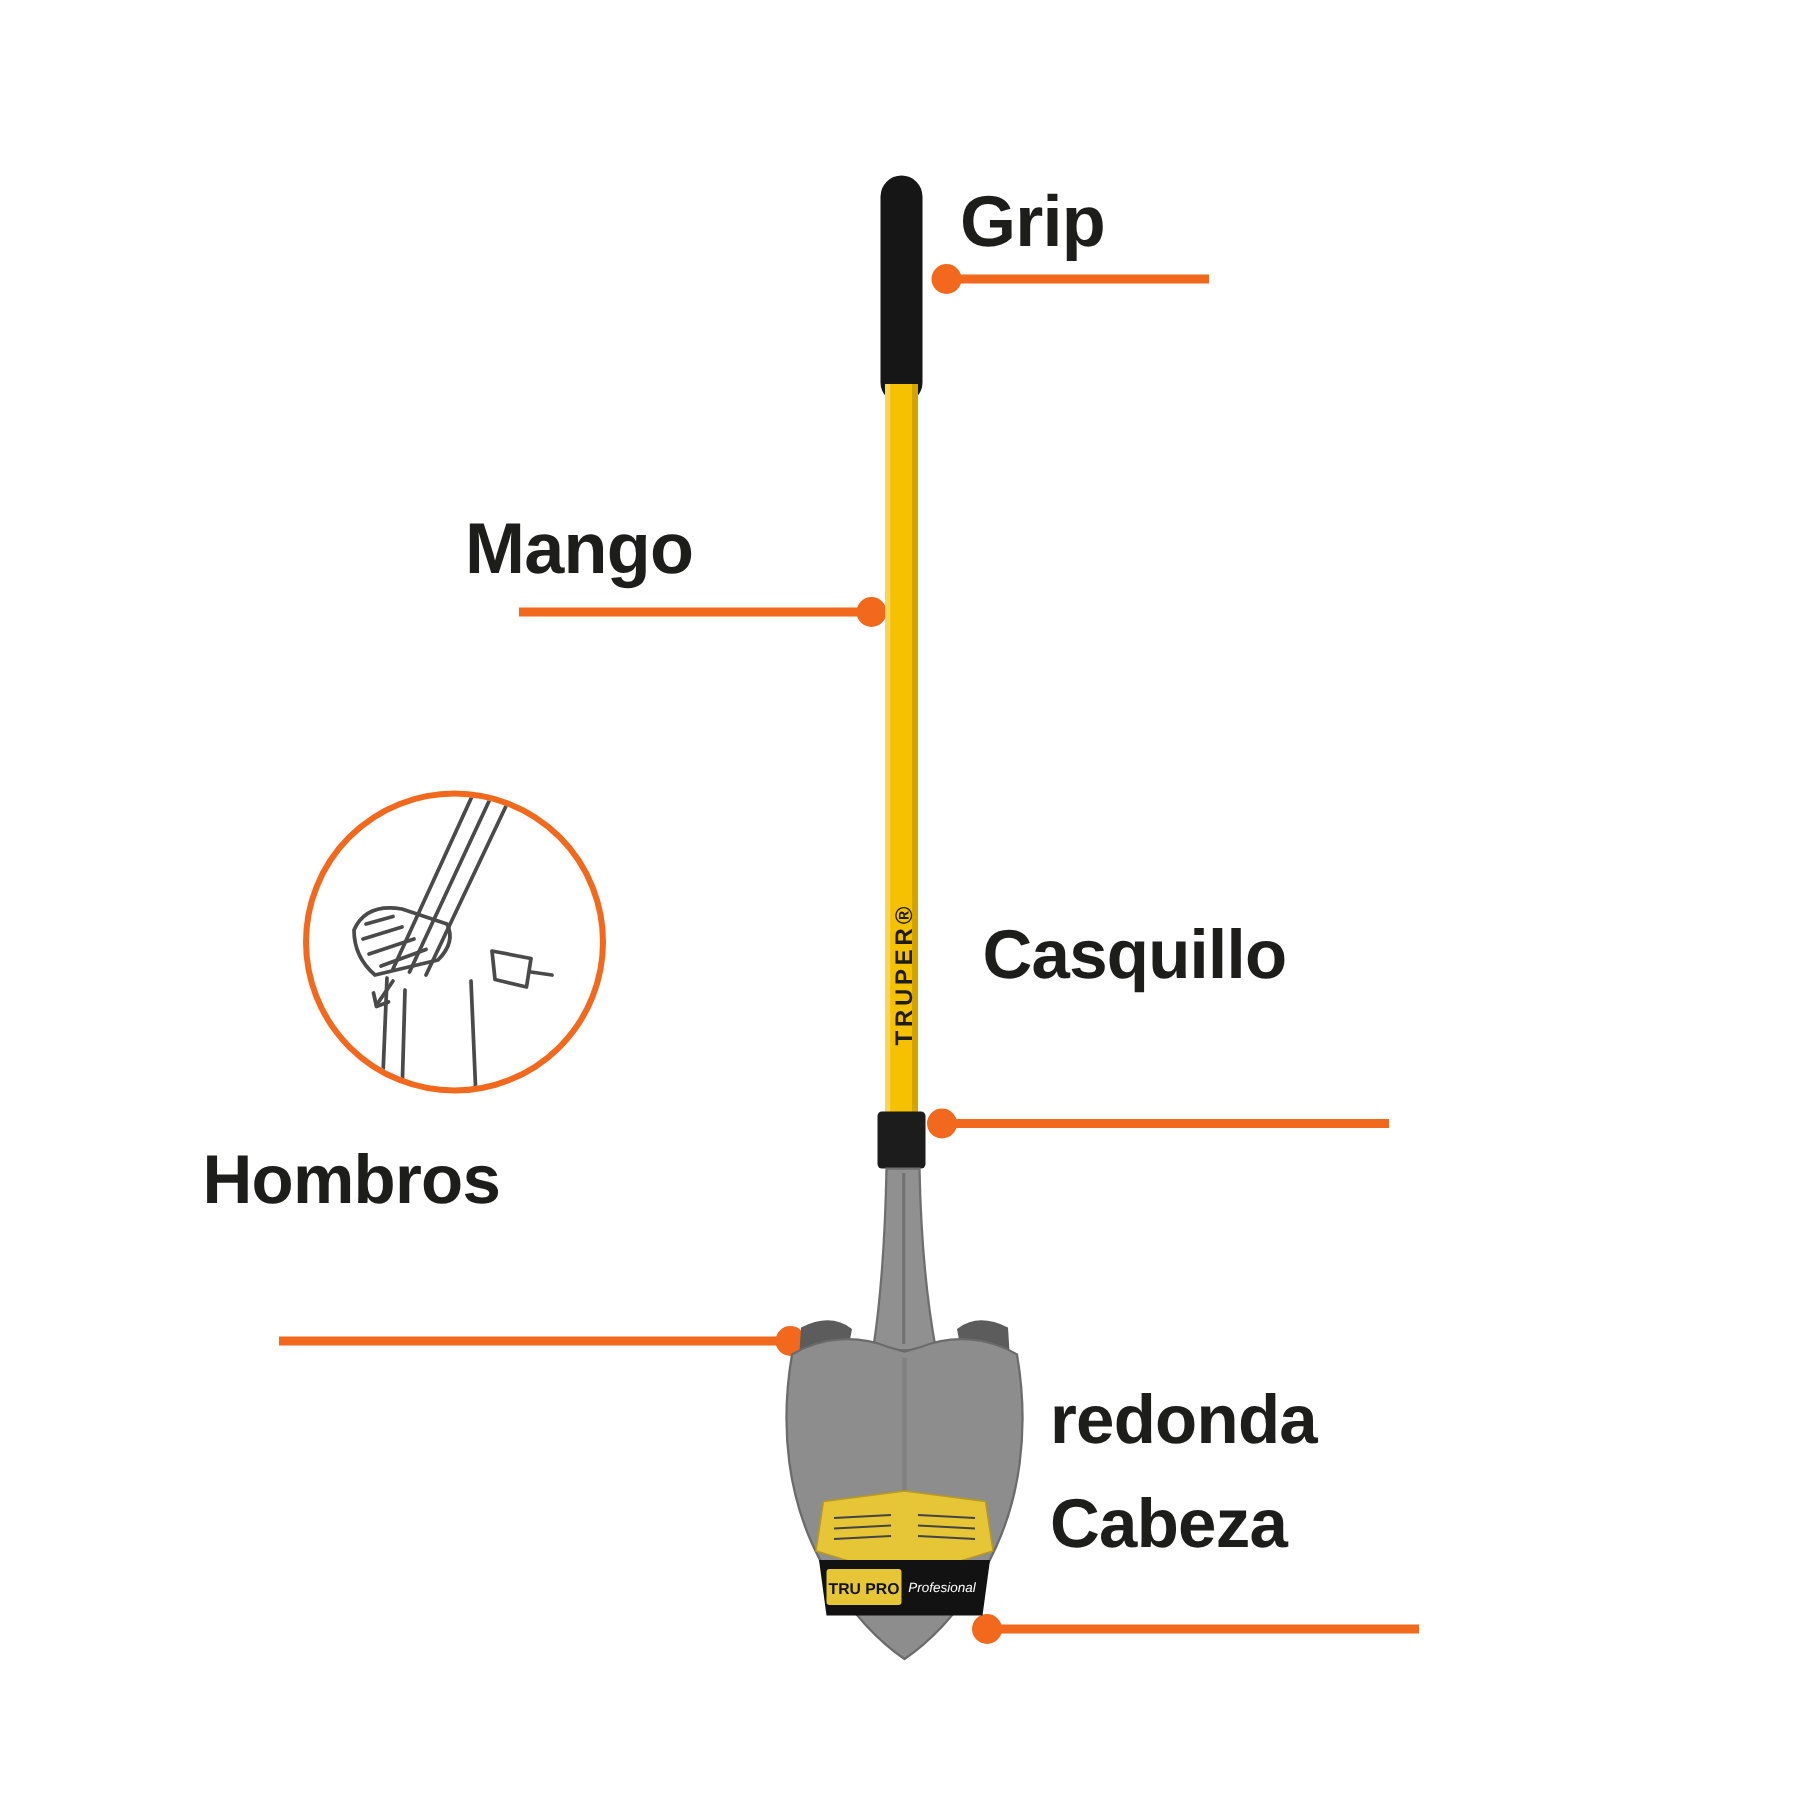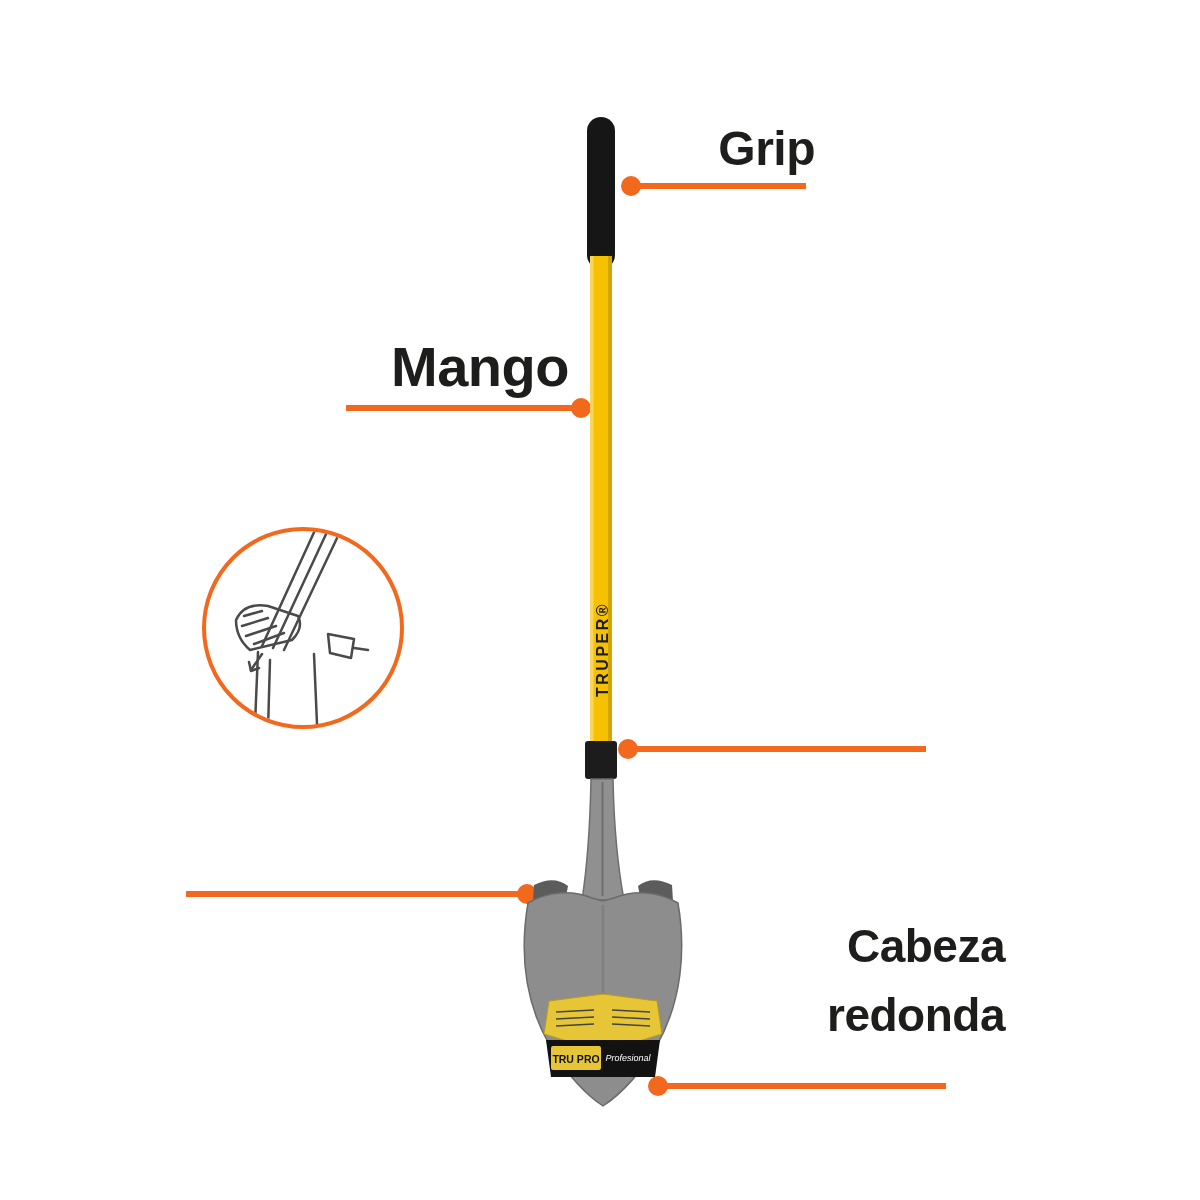--- a/index.html
+++ b/index.html
@@ -10,21 +10,21 @@
     font-family:"Liberation Sans", sans-serif;
     overflow:hidden;
   }
   #art{position:absolute;left:0;top:0;width:1200px;height:1200px;}
   .callout{
     position:absolute;
     font-weight:700;
     font-size:46px;
     line-height:69px;
     color:#1d1d1b;
-    text-align:right;
+    text-align:left;
     letter-spacing:-0.5px;
     white-space:nowrap;
   }
 </style>
 </head>
 <body>
 
 <div id="stage">
 
   <svg id="art" viewBox="0 0 1200 1200">
@@ -116,26 +116,28 @@
 
       <path d="M 546 1040 L 660 1040 L 655 1077 L 551 1077 Z" fill="#121212"></path>
       <rect x="551" y="1046" width="50" height="24" rx="2" fill="#e6c636"></rect>
       <text x="576" y="1062.5" font-size="10.5" font-weight="700" fill="#111" text-anchor="middle" font-family="Liberation Sans, sans-serif">TRU PRO</text>
       <text x="628" y="1061" font-size="9" font-style="italic" fill="#ffffff" text-anchor="middle" font-family="Liberation Sans, sans-serif">Profesional</text>
     </g>
   </svg>
 
   <div class="callout" style="left:640px;top:114px;width:175px;font-size:48px;">Grip</div>
 
-  <div class="callout" style="left:324px;top:332px;width:245px;font-size:56px;">Mango</div>
+  <div class="callout" style="left:310px;top:332px;width:245px;font-size:48px;">Mango</div>
 
   <div class="callout" style="left:655px;top:602px;width:300px;">
+    <div>Casquillo</div>
   </div>
 
   <div class="callout" style="left:135px;top:752px;width:335px;">
+    <div>Hombros</div>
   </div>
 
   <div class="callout" style="left:700px;top:912px;width:305px;">
+    <div>redonda</div>
     <div>Cabeza</div>
-    <div>redonda</div>
   </div>
 
 </div>
 
 </body></html>

